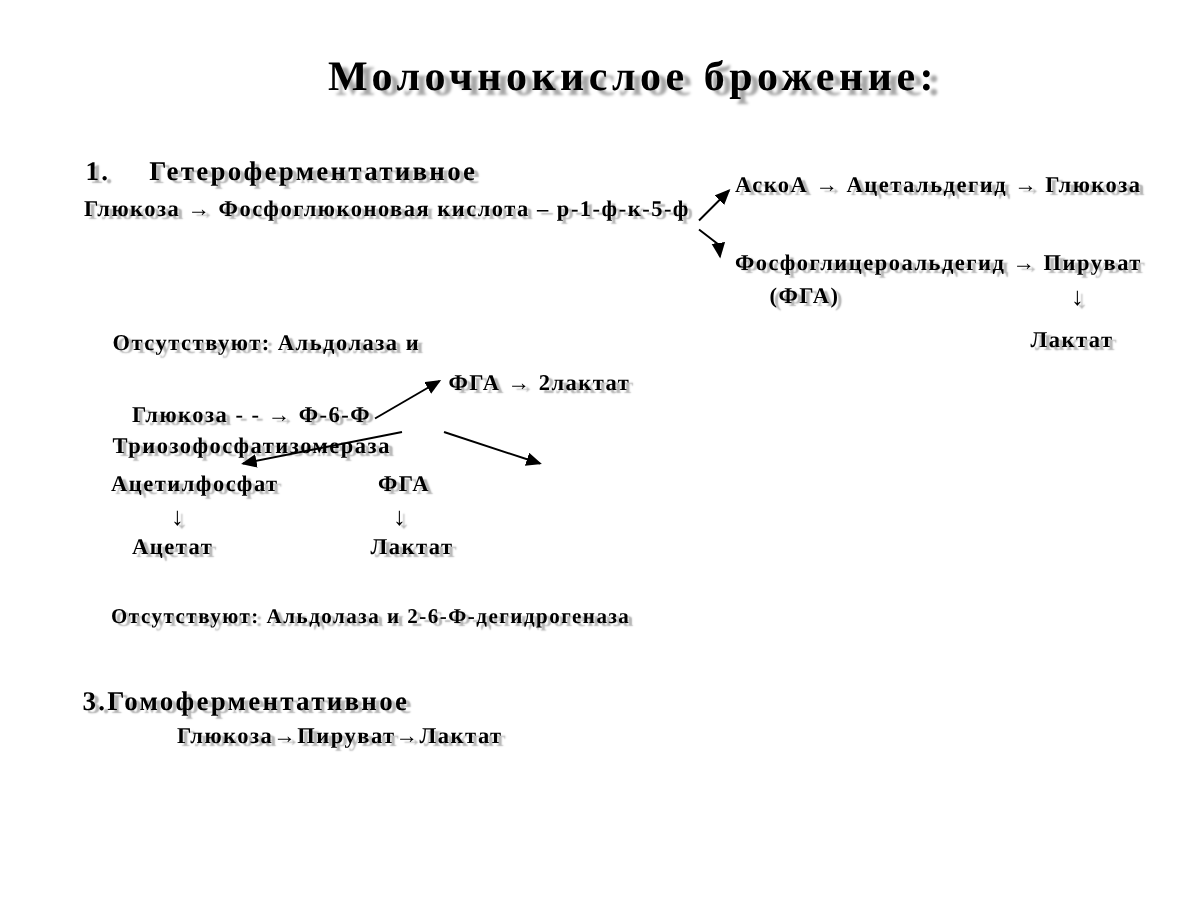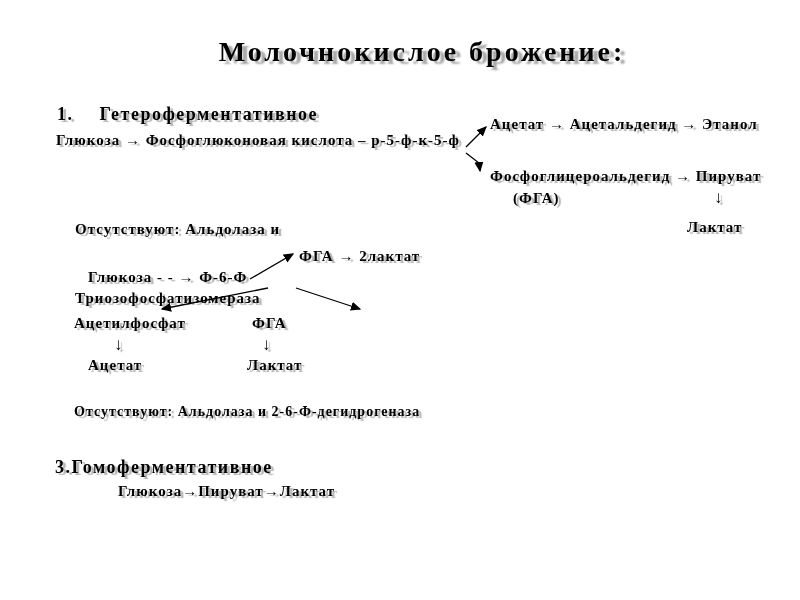--- a/index.html
+++ b/index.html
@@ -52,27 +52,27 @@
 <body>
 
 <div class="slide">
 
   <div class="abs title">Молочнокислое брожение:</div>
 
   <div class="abs s1-head shadowed heading">
     <span class="s1-num">1.</span>
     <span>Гетероферментативное</span>
   </div>
-  <div class="abs s1-path shadowed body-line">Глюкоза → Фосфоглюконовая кислота – р-5-ф-к-5-ф</div>
+  <div class="abs s1-path shadowed body-line">Глюкоза → Фосфоглюконовая кислота – р-1-ф-к-5-ф</div>
   <div class="abs s1-missing shadowed body-line red">
     <div>Отсутствуют: Альдолаза и</div>
     <div>Триозофосфатизомераза</div>
   </div>
 
-  <div class="abs r-line1 shadowed body-line">Ацетат → Ацетальдегид → Этанол</div>
+  <div class="abs r-line1 shadowed body-line">АскоА → Ацетальдегид → Глюкоза</div>
   <div class="abs r-line2 shadowed body-line">Фосфоглицероальдегид → Пируват</div>
   <div class="abs r-fga shadowed body-line">(ФГА)</div>
   <div class="abs r-darr shadowed">↓</div>
   <div class="abs r-lactate shadowed body-line">Лактат</div>
 
   <div class="abs s2-fga-lact shadowed body-line">ФГА → 2лактат</div>
   <div class="abs s2-path shadowed body-line">Глюкоза - - → Ф-6-Ф</div>
   <div class="abs s2-acp shadowed body-line">Ацетилфосфат</div>
   <div class="abs s2-fga2 shadowed body-line">ФГА</div>
   <div class="abs s2-darr1 shadowed">↓</div>

